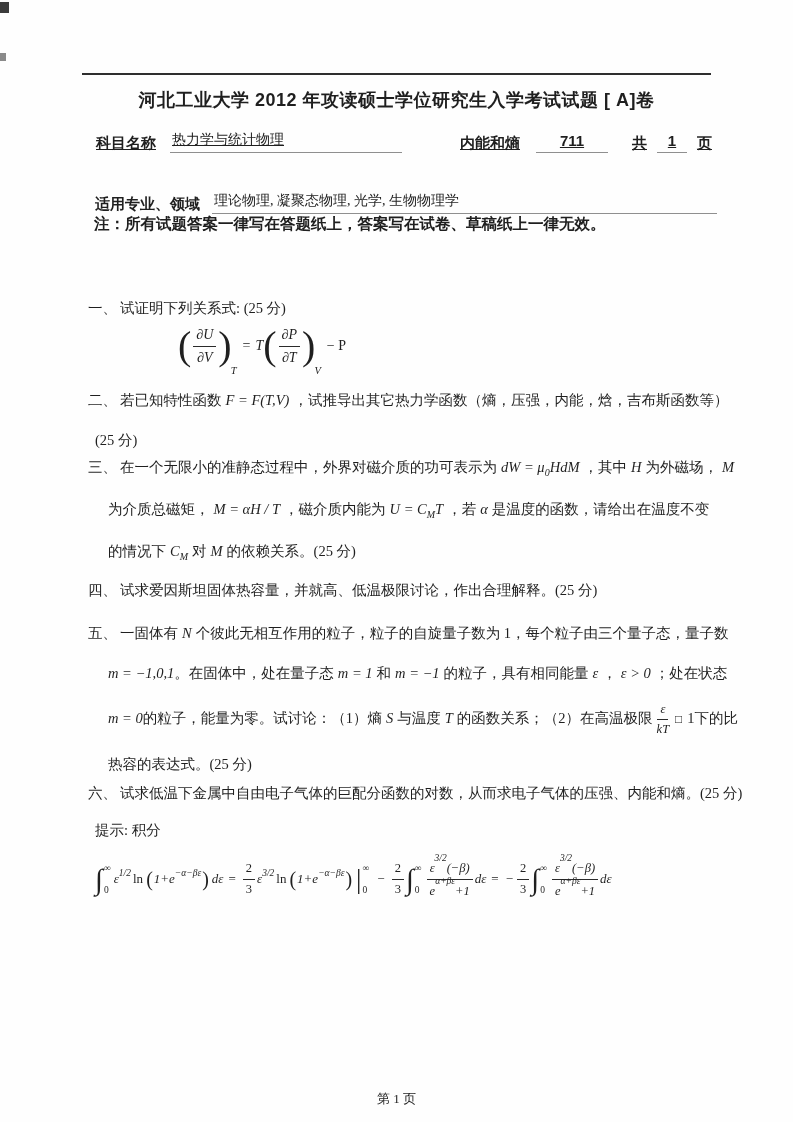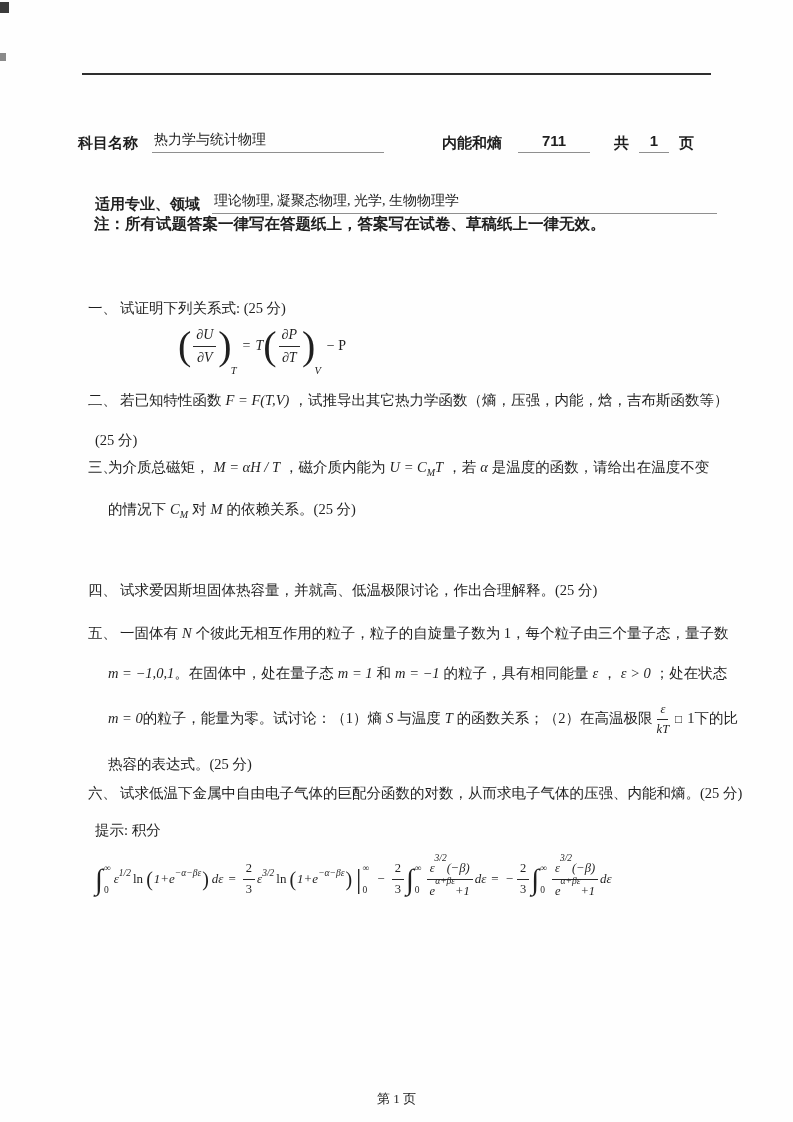--- a/index.html
+++ b/index.html
@@ -14,21 +14,21 @@
   .speck2 { position:absolute; left:0; top:53px; width:6px;  height:8px;  background:#8a8a8a; }
 
   .topline { position:absolute; left:82px; top:73px; width:629px; height:2px; background:#2e2e2e; }
 
   .title {
     position:absolute; left:82px; top:88px; width:629px; text-align:center;
     font-family:"Liberation Sans","DejaVu Sans",sans-serif;
     font-weight:bold; font-size:18px; letter-spacing:0.5px; white-space:nowrap;
   }
 
-  .hrow1 { position:absolute; left:78px; top:131px; width:616px; display:flex; align-items:flex-end; }
+  .hrow1 { position:absolute; left:96px; top:131px; width:616px; display:flex; align-items:flex-end;text-decoration:underline; }
   .hrow2 { position:absolute; left:95px; top:174px; width:622px; display:flex; align-items:flex-end; }
   .hlabel {
     font-family:"Liberation Sans","DejaVu Sans",sans-serif;
     font-weight:bold; font-size:15px; white-space:nowrap;
   }
   .ufield { border-bottom:1px solid #8f8f8f; font-size:14px; padding:0 2px 3px 2px; white-space:nowrap; }
   .subject-value { width:228px; margin-left:14px; }
   .code-label   { margin-left:auto; }
   .code-value   { width:68px; text-align:center; margin-left:16px;
                   font-family:"Liberation Sans","DejaVu Sans",sans-serif; font-weight:bold; font-size:15px; }
@@ -83,20 +83,21 @@
 </style>
 </head>
 <body>
 
 <div class="page">
 
   <div class="speck1"></div>
   <div class="speck2"></div>
   <div class="topline"></div>
 
+  <div class="title">河北工业大学 2012 年攻读硕士学位研究生入学考试试题  [ A]卷</div>
 
   <div class="hrow1">
     <span class="hlabel">科目名称</span>
     <span class="ufield subject-value">热力学与统计物理</span>
     <span class="hlabel code-label">内能和熵</span>
     <span class="ufield code-value">711</span>
     <span class="hlabel total-label">共</span>
     <span class="ufield total-value">1</span>
     <span class="hlabel page-unit">页</span>
   </div>
@@ -133,20 +134,21 @@
   </div>
 
   <div class="q" style="top:380px;">
     <span class="qnum">二、</span>
     <div class="ql first"><span>若已知特性函数</span><span class="mi b mseg">F = F(T,V)</span><span>，试推导出其它热力学函数（熵，压强，内能，焓，吉布斯函数等）</span></div>
     <div class="ql score">(25 分)</div>
   </div>
 
   <div class="q" style="top:447px;">
     <span class="qnum">三、</span>
+    <div class="ql first"><span>在一个无限小的准静态过程中，外界对磁介质的功可表示为</span><span class="mi mseg"><span>dW = μ</span><span class="isub">0</span><span>HdM</span></span><span>，其中</span><span class="mi mseg">H</span><span>为外磁场，</span><span class="mi mseg">M</span></div>
     <div class="ql"><span>为介质总磁矩，</span><span class="mi mseg">M = αH / T</span><span>，磁介质内能为</span><span class="mi mseg"><span>U = C</span><span class="isub">M</span><span>T</span></span><span>，若</span><span class="mi mseg">α</span><span>是温度的函数，请给出在温度不变</span></div>
     <div class="ql"><span>的情况下</span><span class="mi mseg"><span>C</span><span class="isub">M</span></span><span>对</span><span class="mi mseg">M</span><span>的依赖关系。(25 分)</span></div>
   </div>
 
   <div class="q" style="top:570px;">
     <span class="qnum">四、</span>
     <div class="ql first">试求爱因斯坦固体热容量，并就高、低温极限讨论，作出合理解释。(25 分)</div>
   </div>
 
   <div class="q" style="top:613px;">

